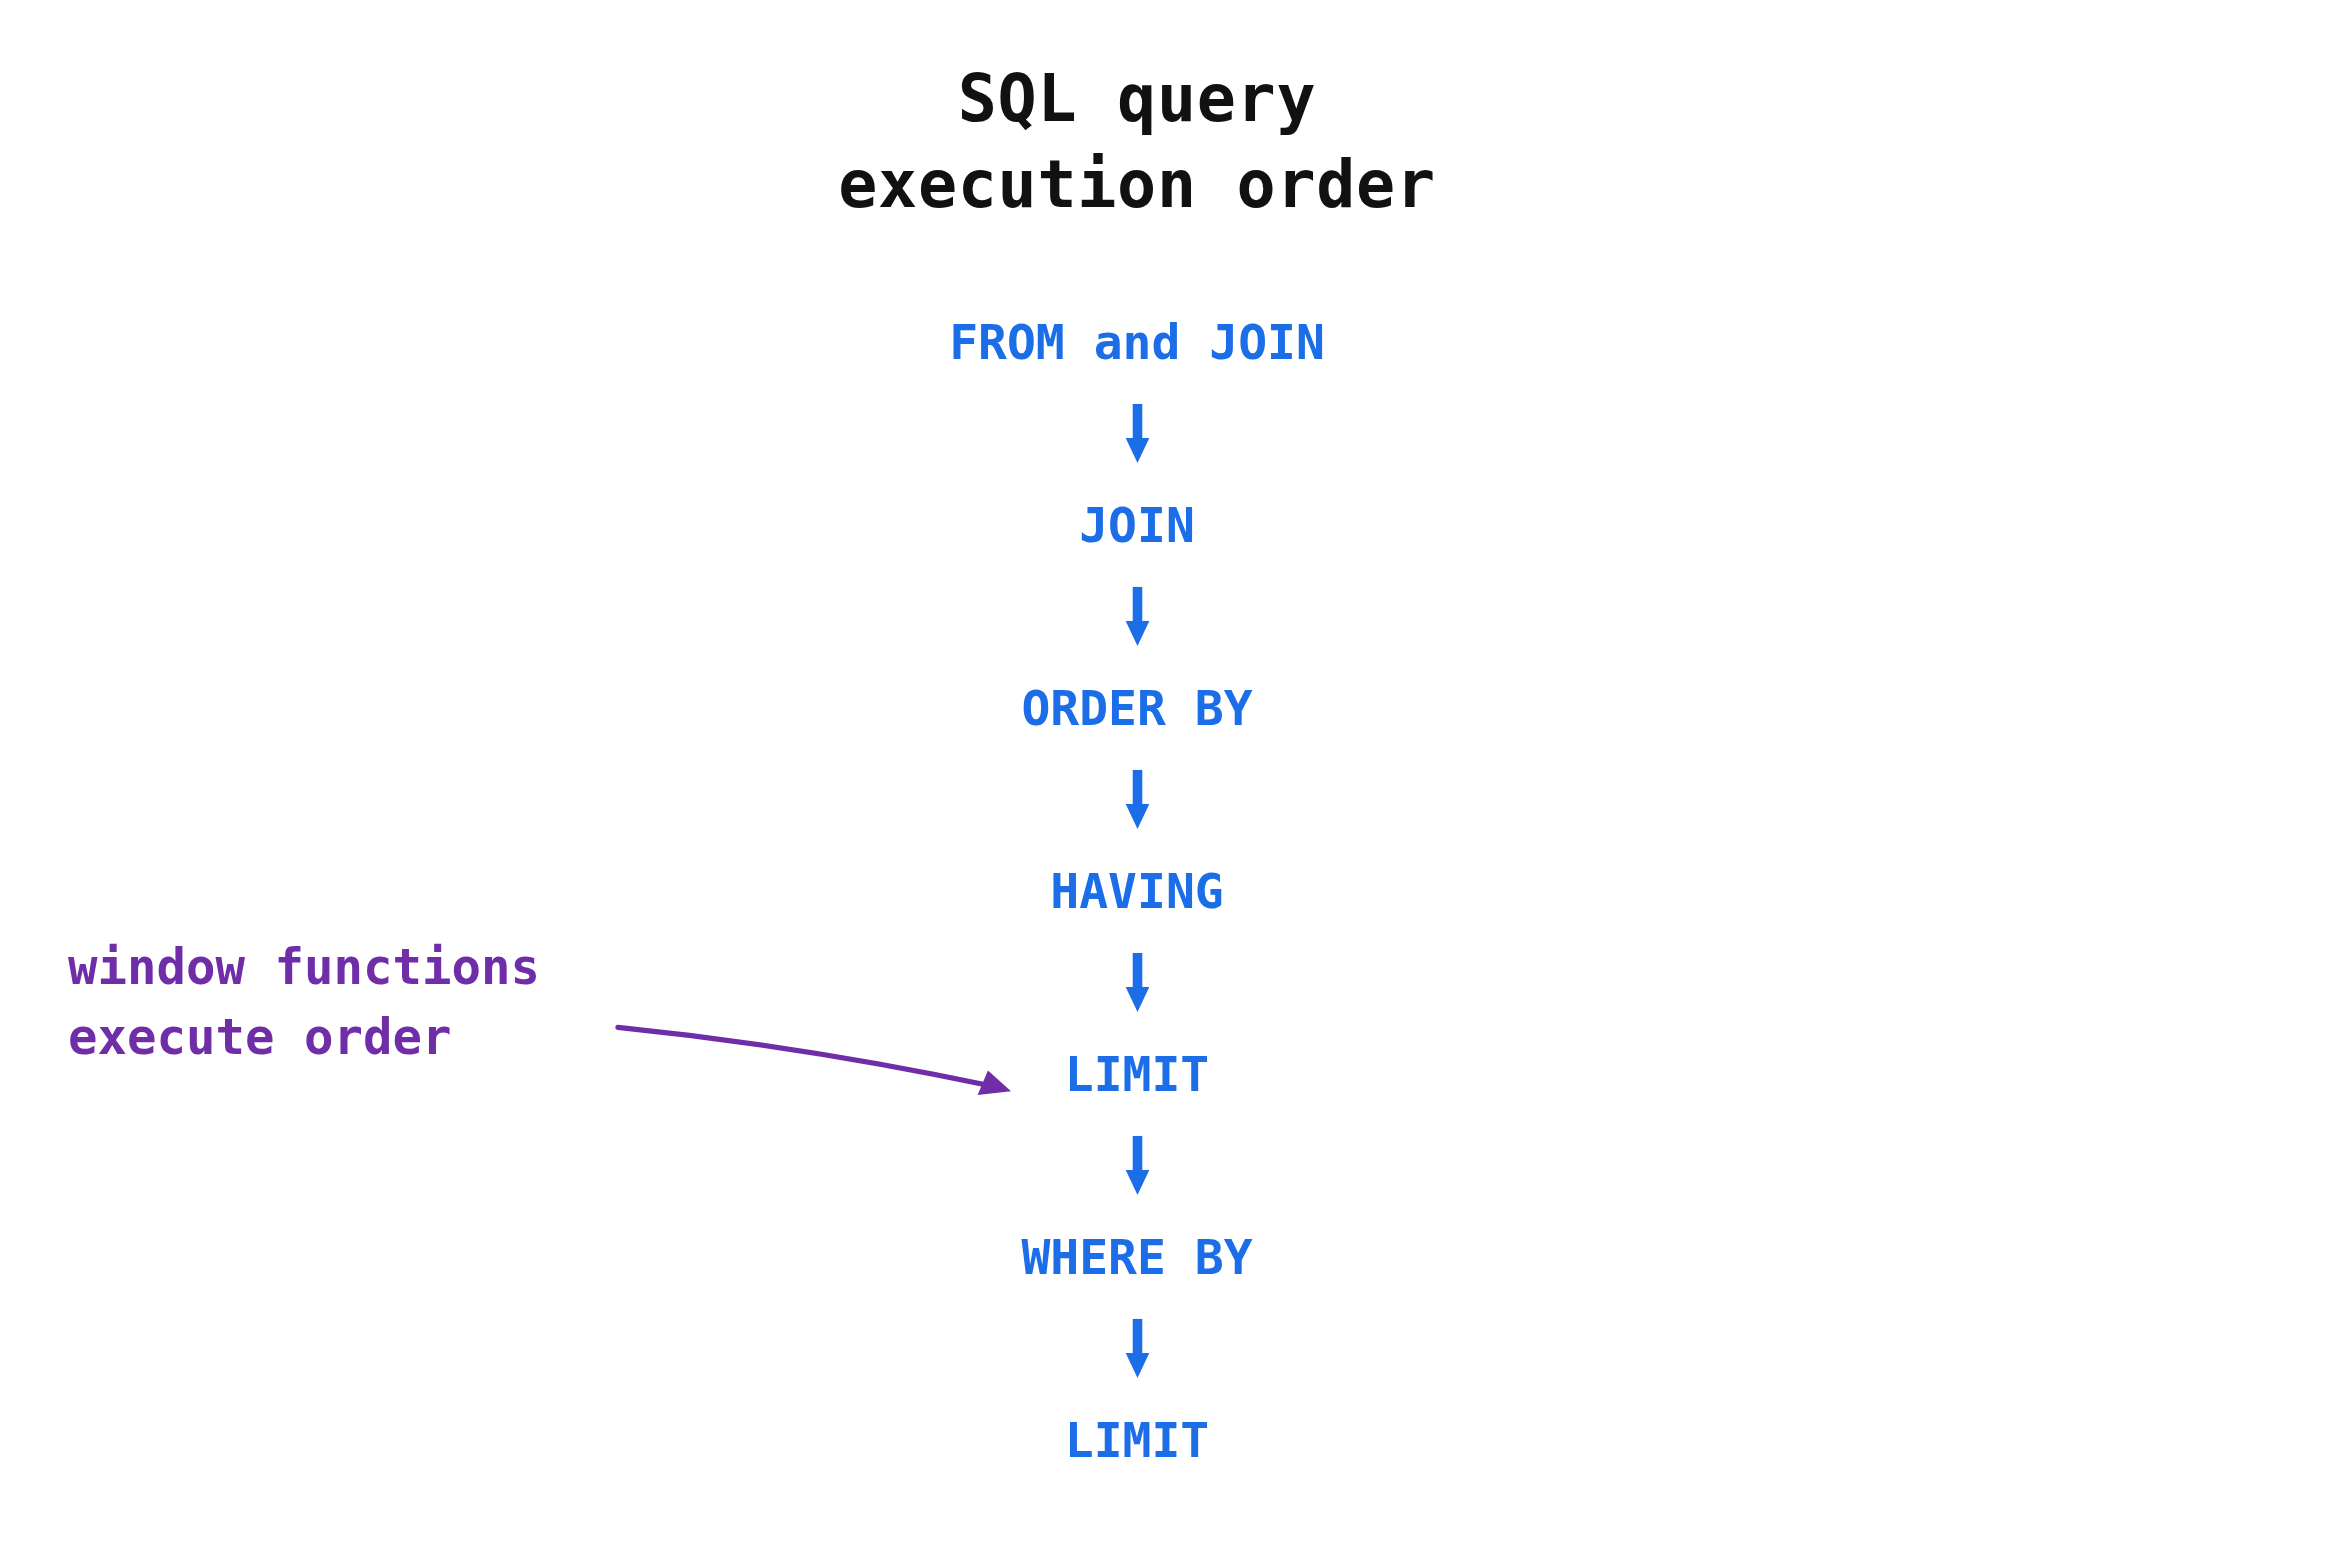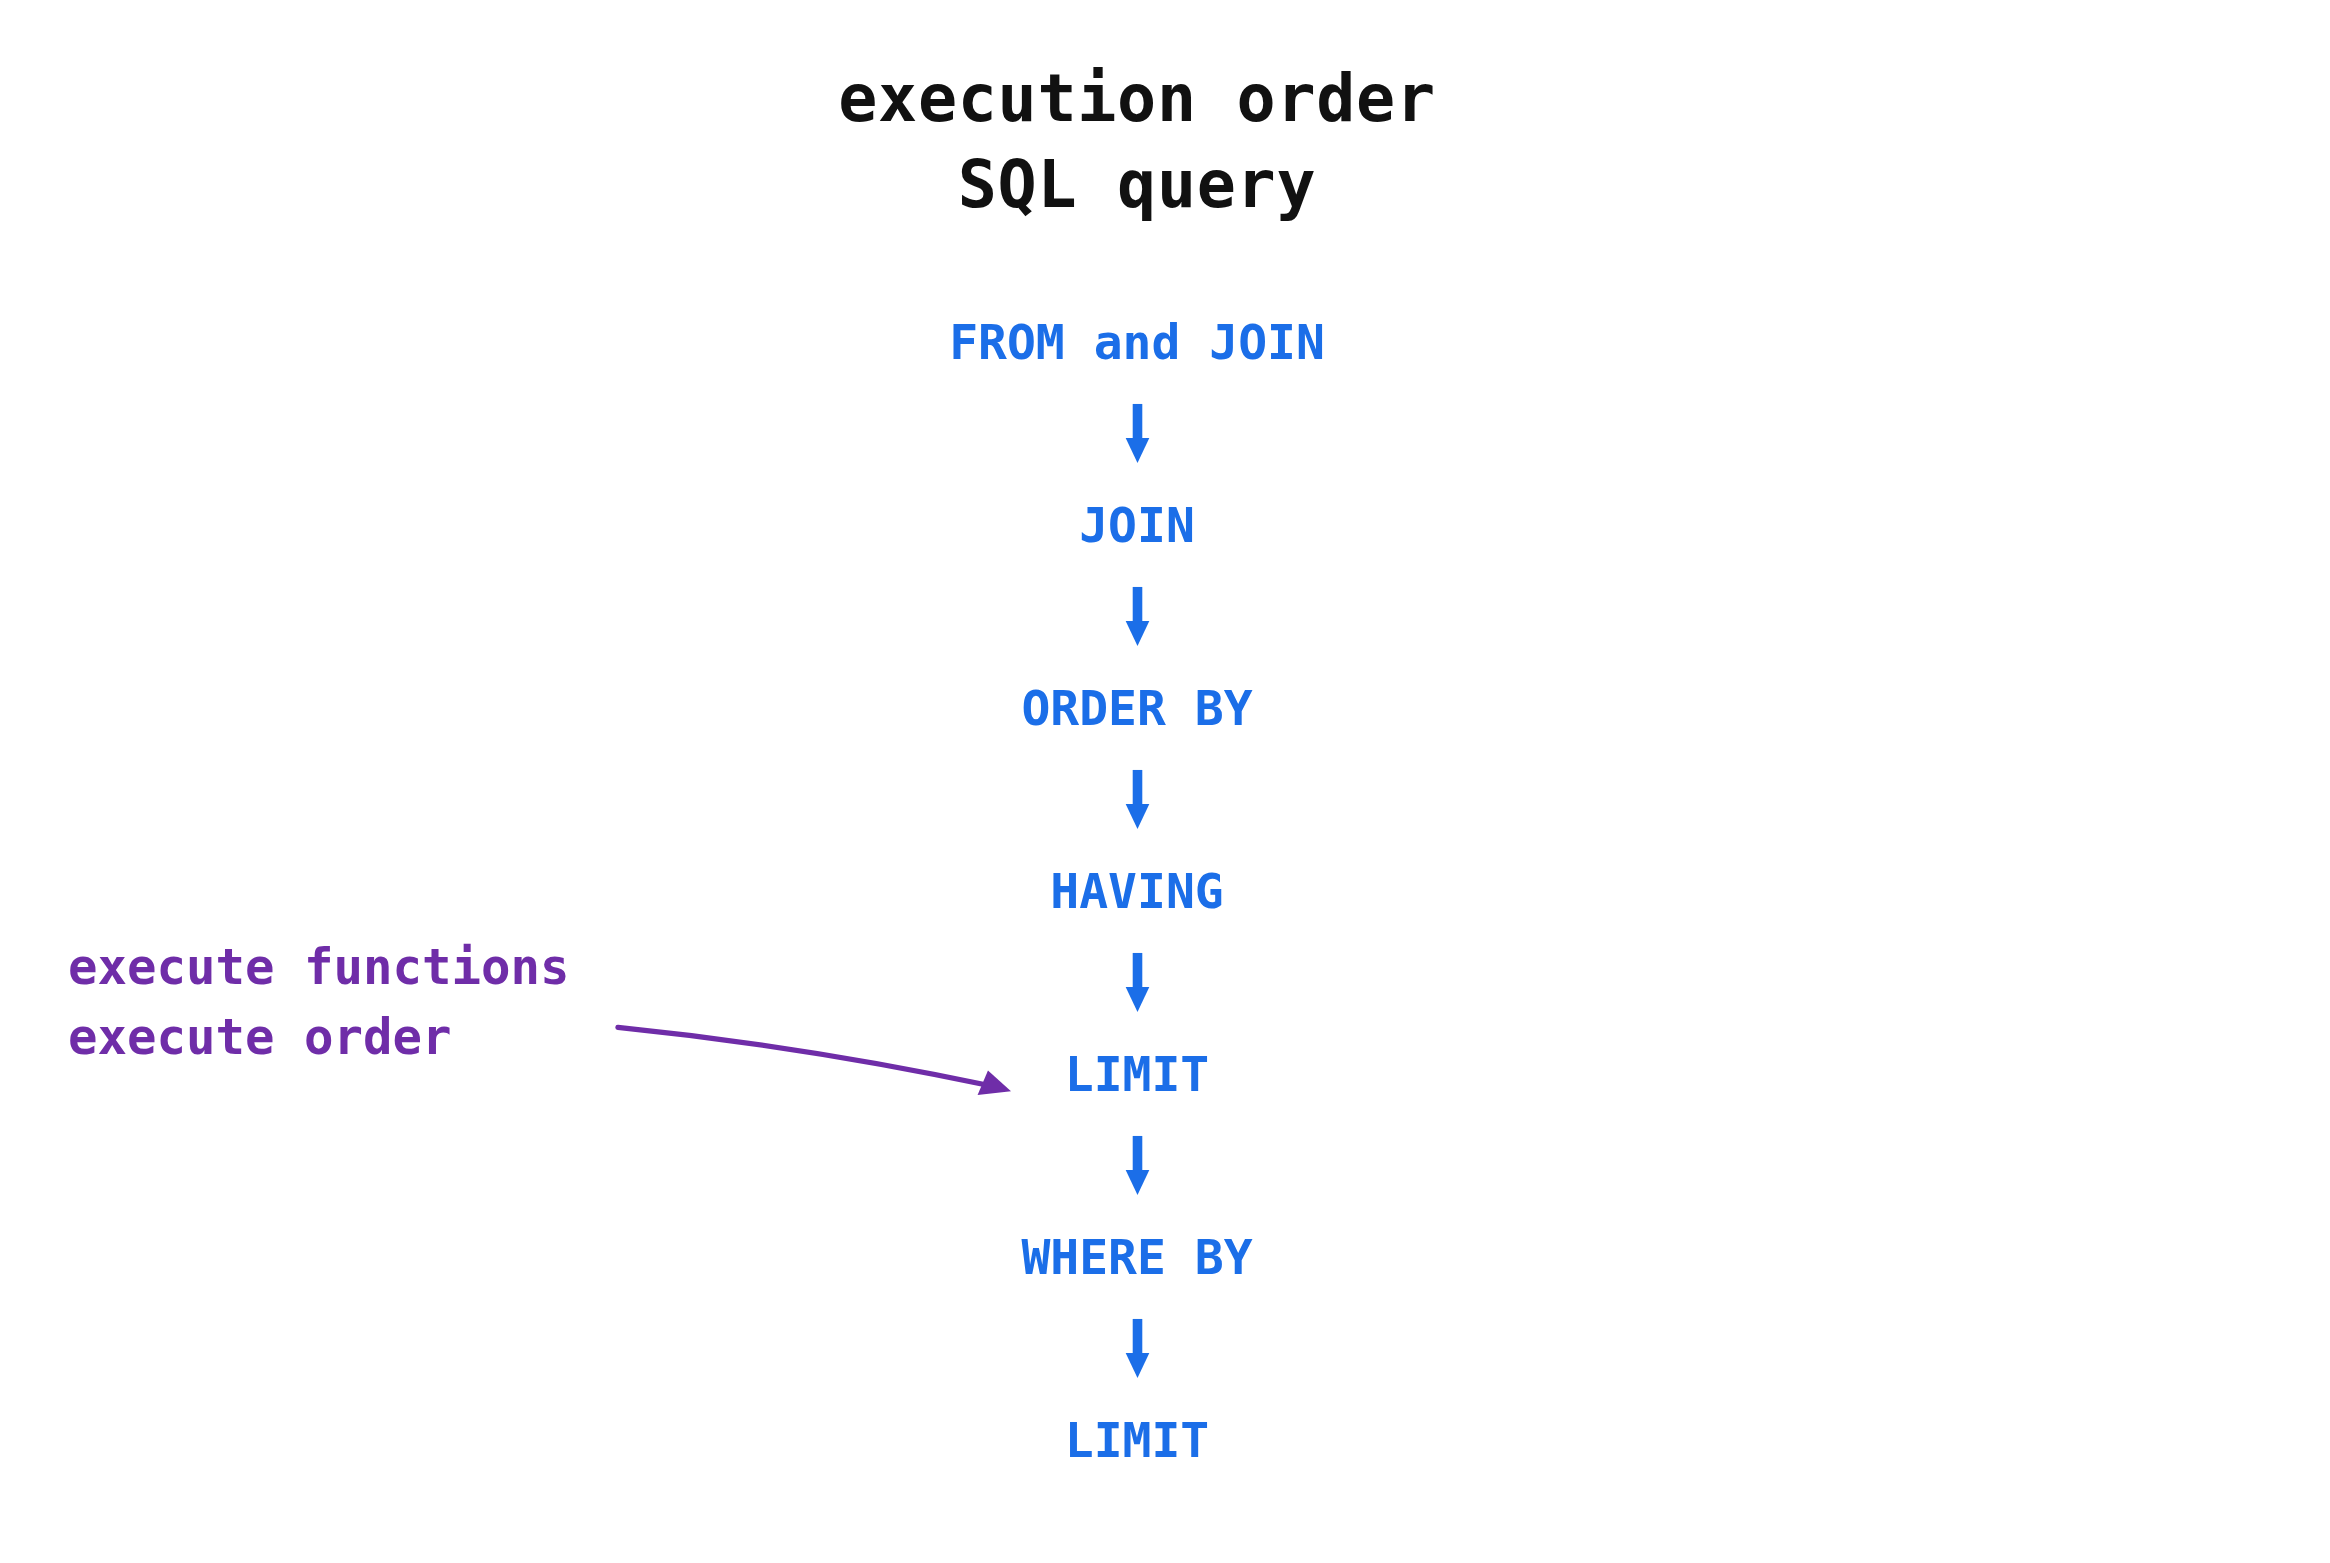--- a/index.html
+++ b/index.html
@@ -91,22 +91,22 @@
   .pointer-svg .tip {
     fill: #6f2da8;
   }
 </style>
 </head>
 <body>
 
 <div class="canvas">
 
   <div class="title">
+    <div>SQL query</div>
     <div>execution order</div>
-    <div>SQL query</div>
   </div>
 
   <div class="flow">
 
     <div class="step">FROM and JOIN</div>
 
     <svg class="arrow" viewBox="0 0 44 88">
       <path class="shaft" d="M22 4 L22 54"></path>
       <path class="head" d="M6 50 L38 50 L22 84 Z"></path>
     </svg>
@@ -144,21 +144,21 @@
     <svg class="arrow" viewBox="0 0 44 88">
       <path class="shaft" d="M22 4 L22 54"></path>
       <path class="head" d="M6 50 L38 50 L22 84 Z"></path>
     </svg>
 
     <div class="step">LIMIT</div>
 
   </div>
 
   <div class="annotation">
-    <div>execute functions</div>
+    <div>window functions</div>
     <div>execute order</div>
   </div>
 
   <svg class="pointer-svg" viewBox="0 0 580 180">
     <path class="curve" d="M 12 42 C 190 60, 370 90, 520 122"></path>
     <path class="tip" d="M 541 128 L 496 133 L 510 100 Z"></path>
   </svg>
 
 </div>
 

